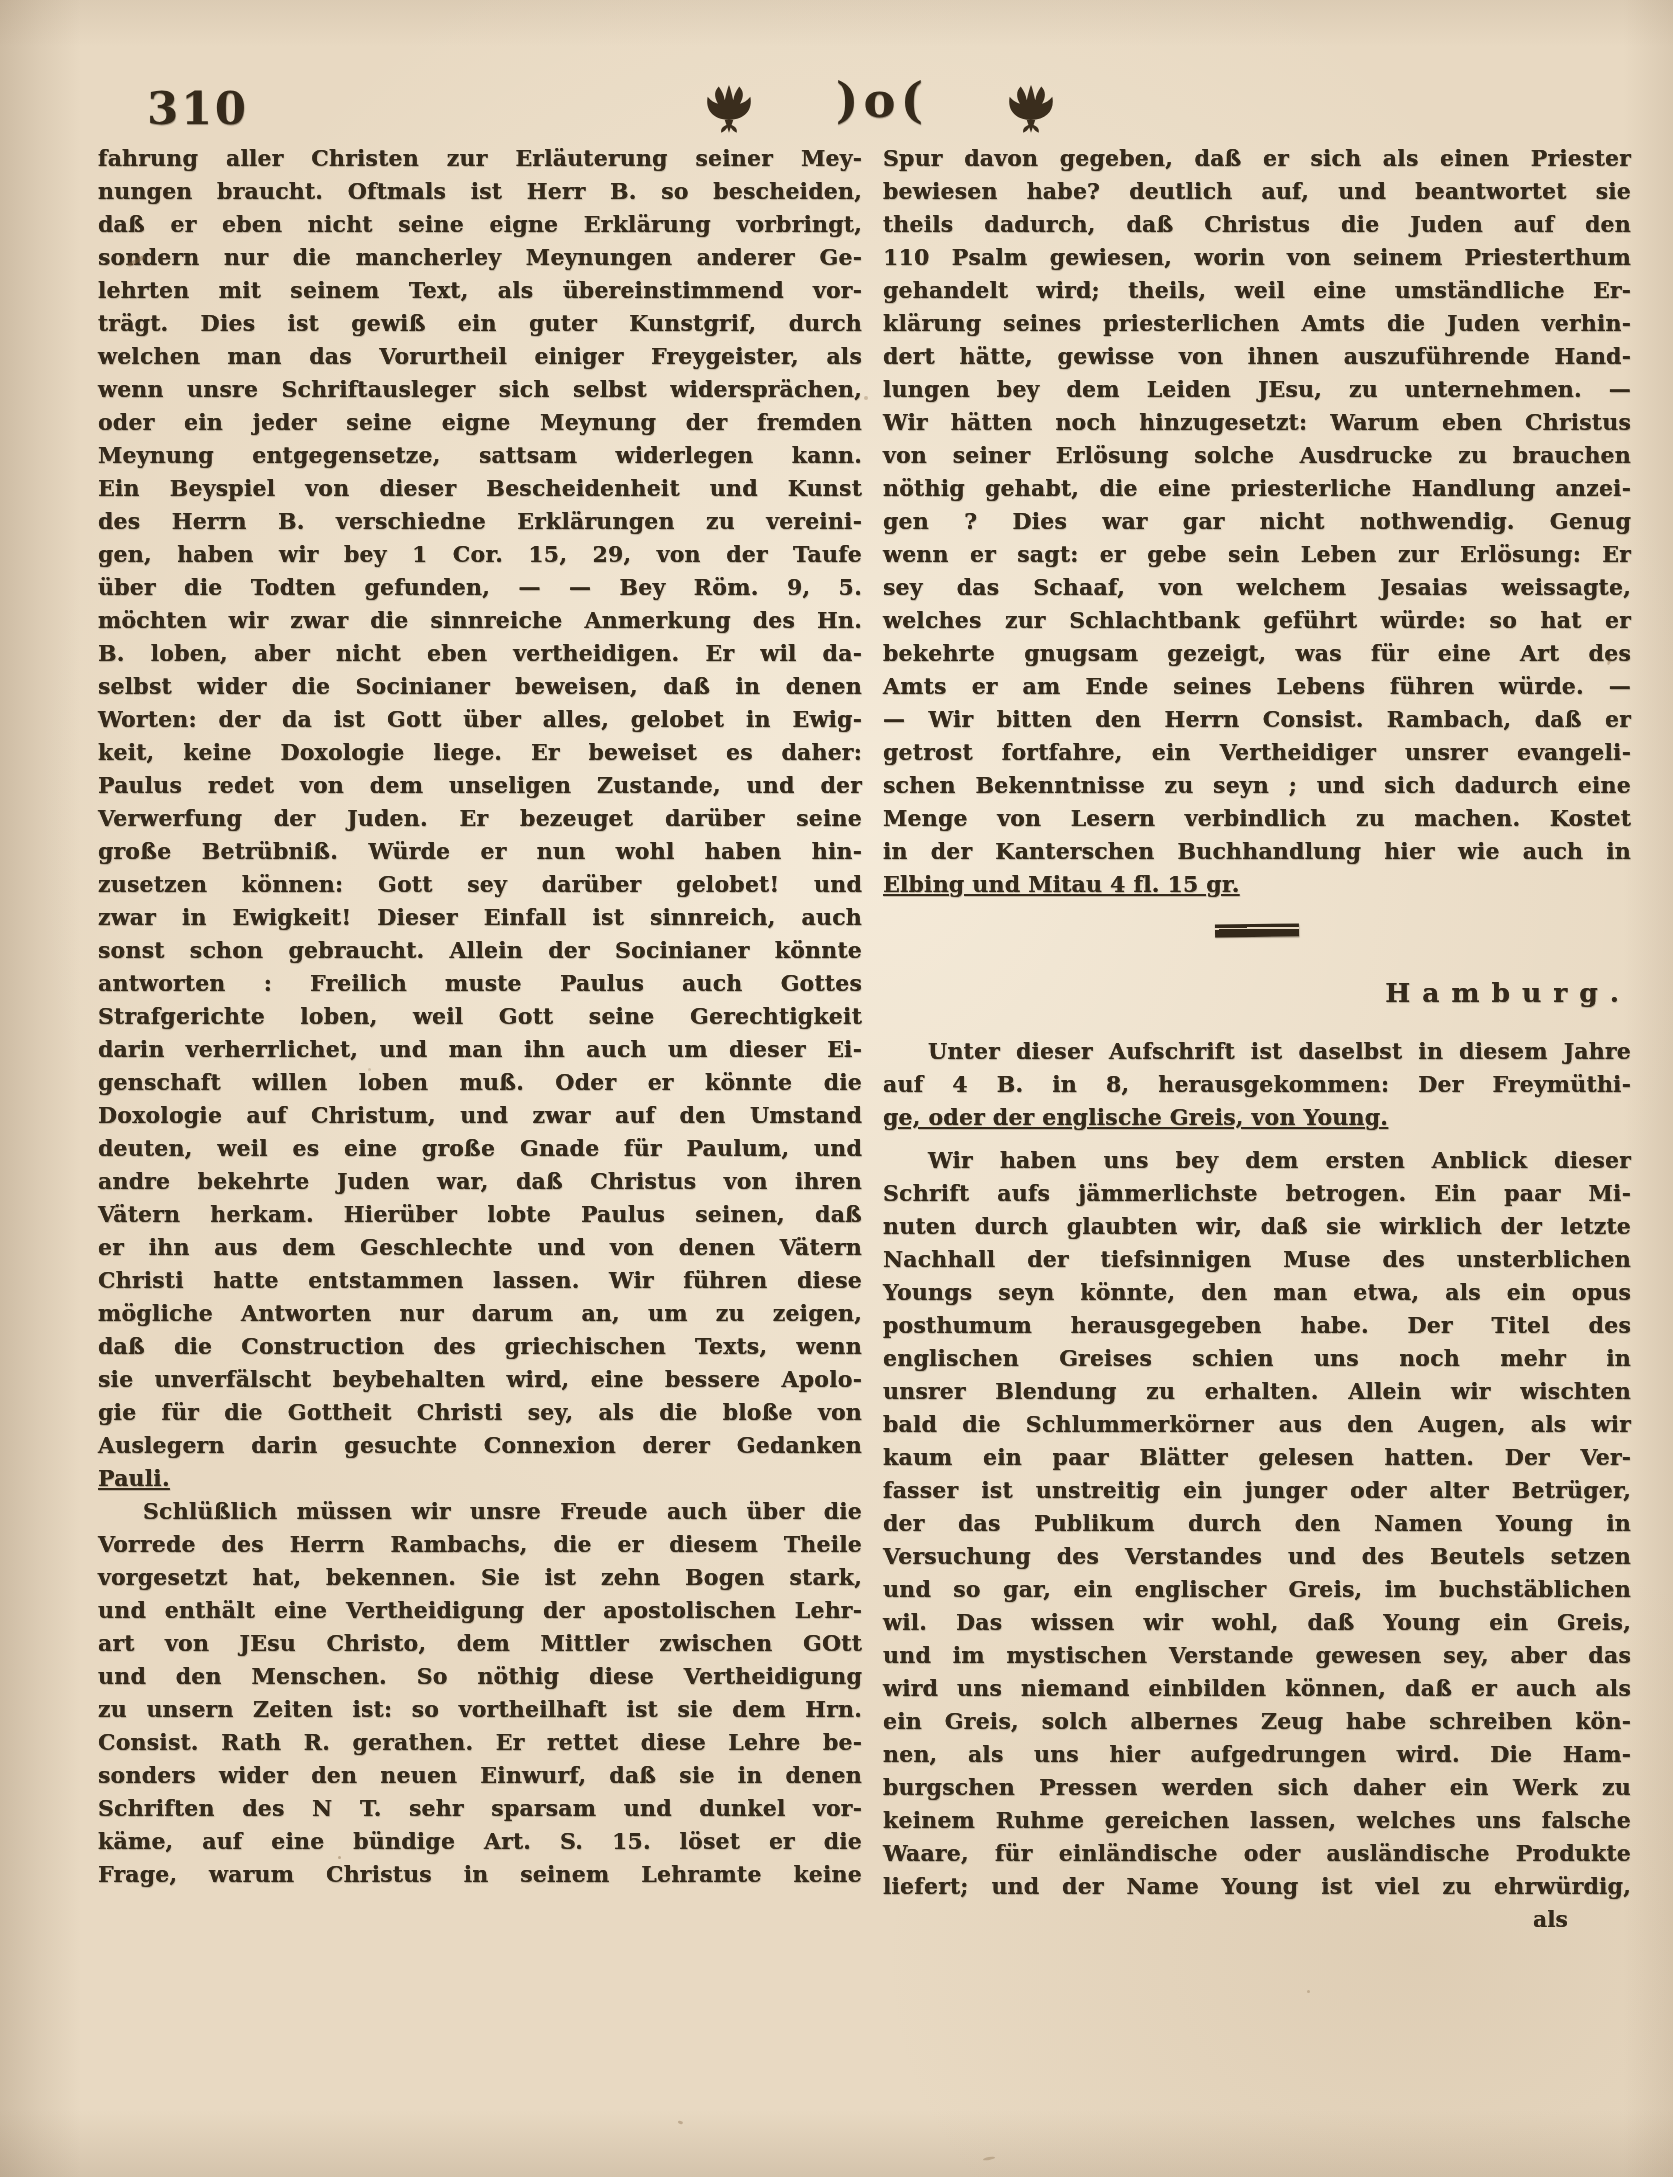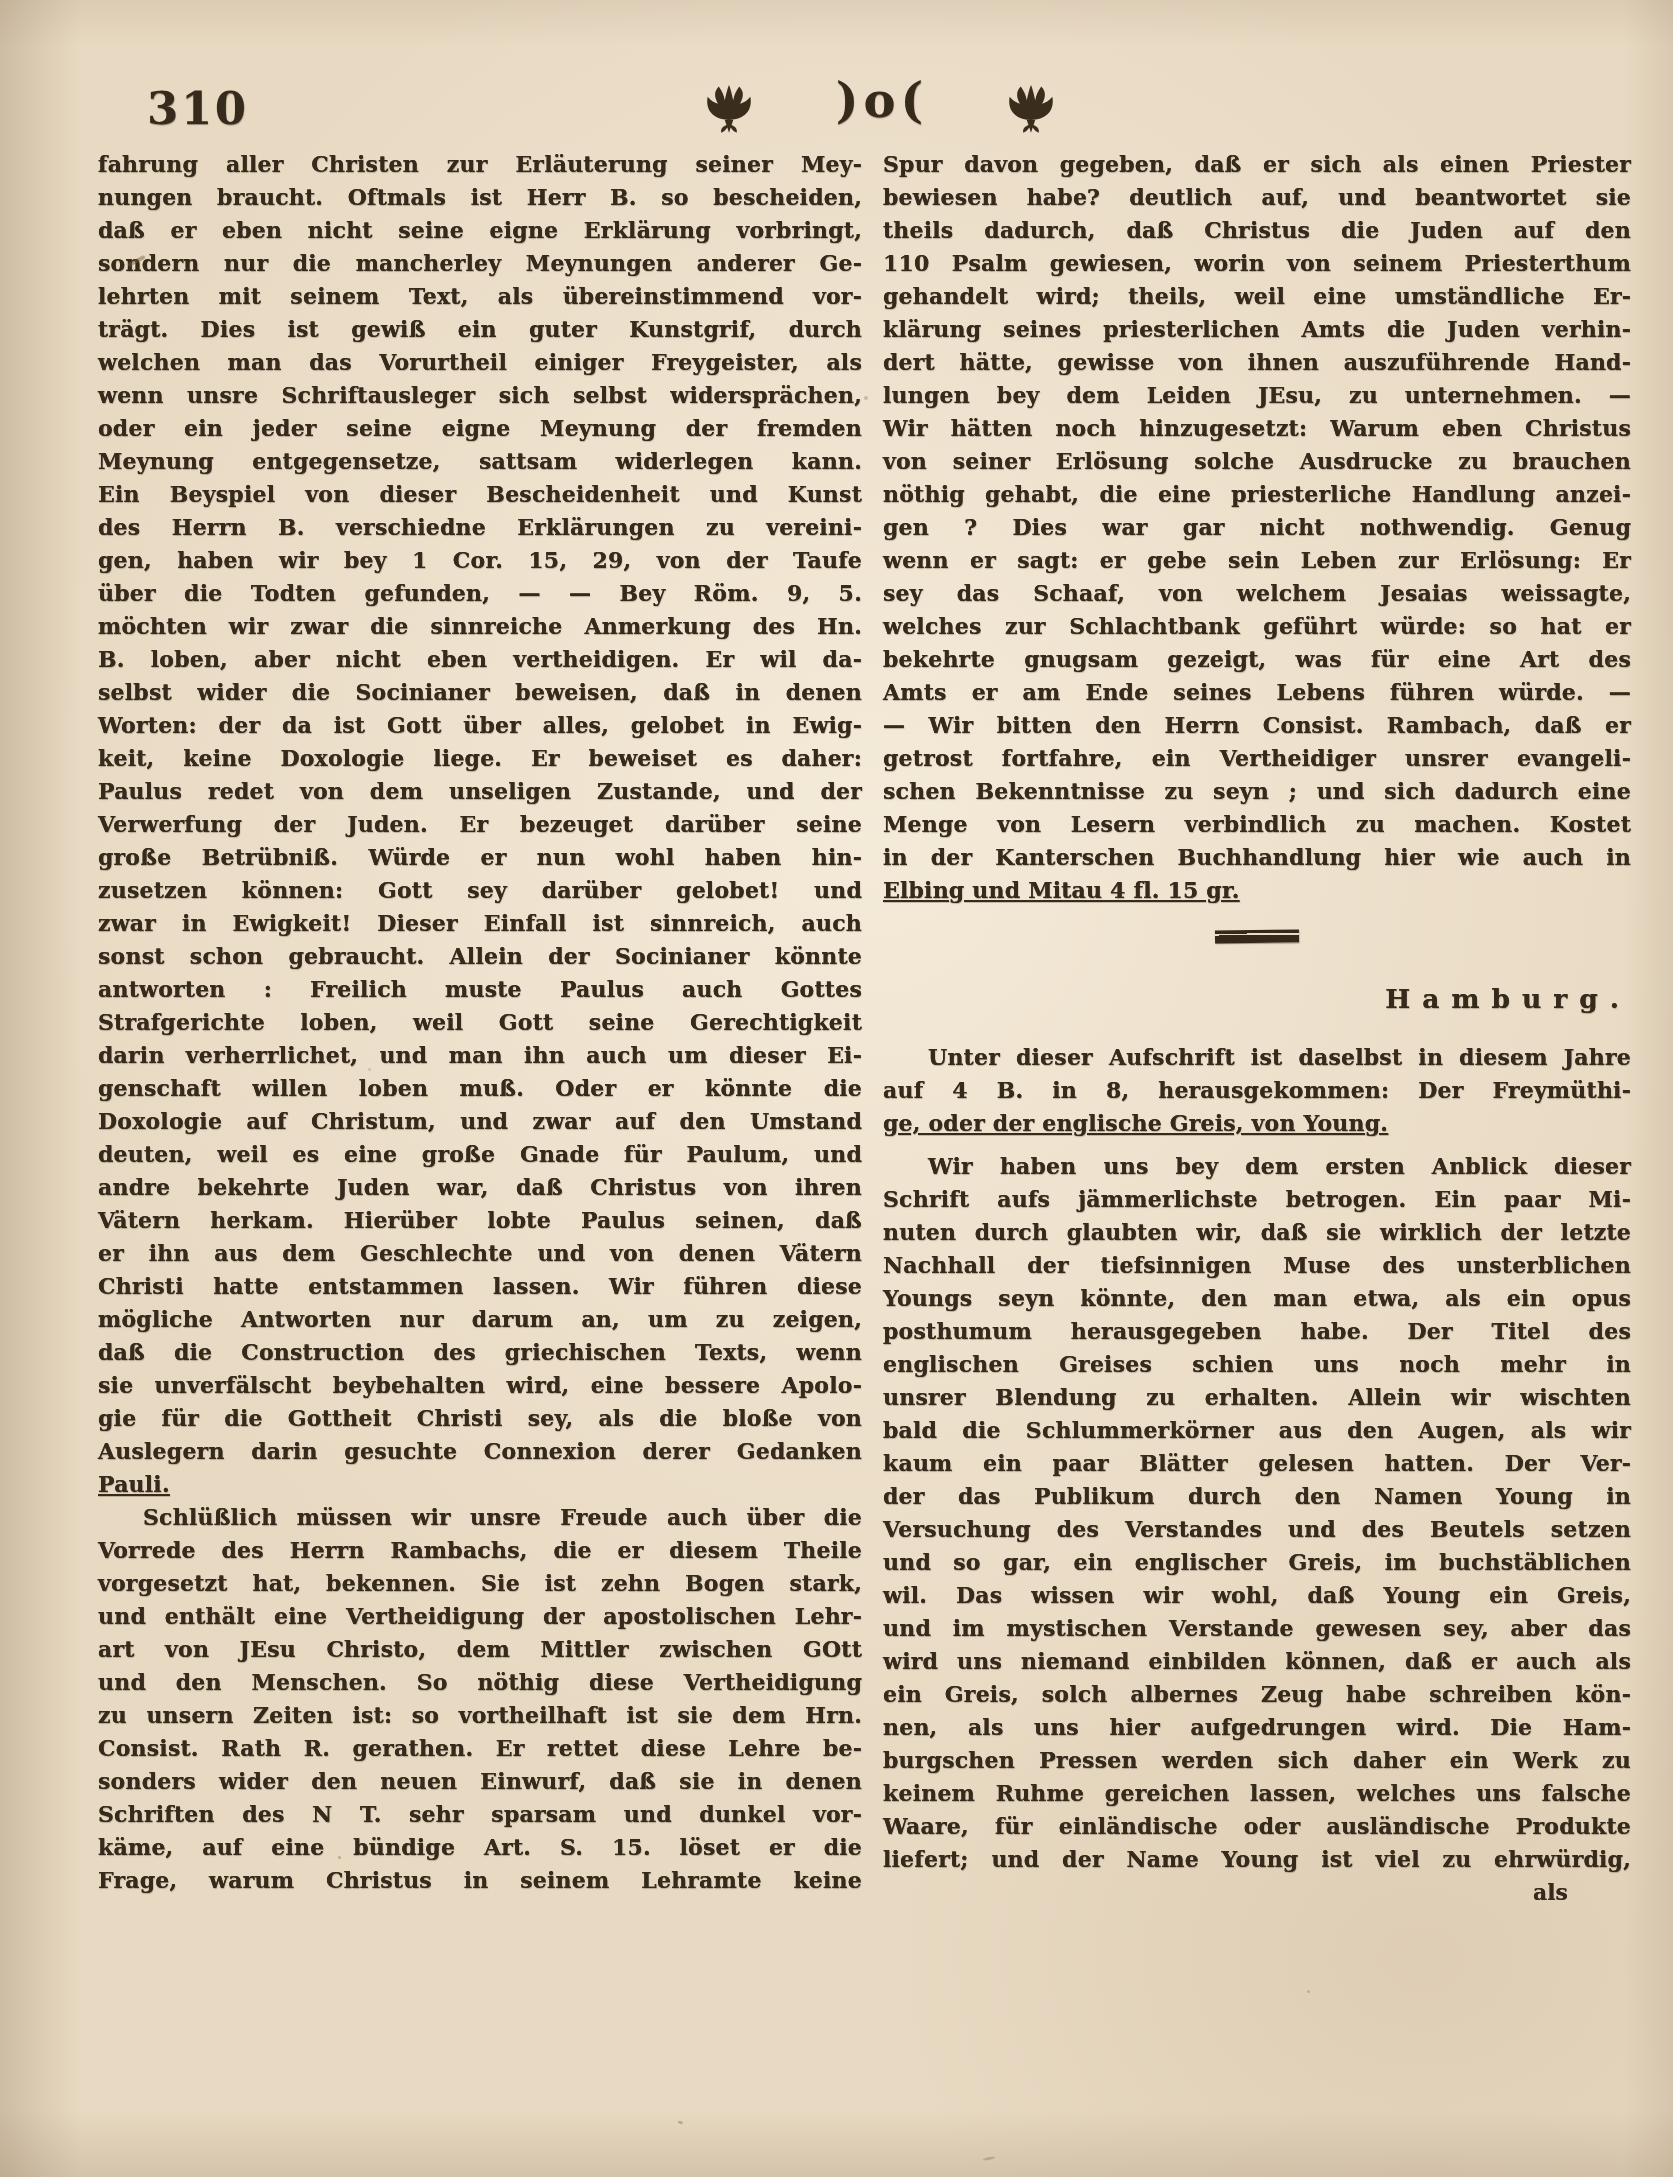--- a/index.html
+++ b/index.html
@@ -28,21 +28,21 @@
   .ornament{position:absolute;top:79px;width:58px;height:63px;}
   .ornament.left{left:700px;}
   .ornament.right{left:1002px;}
   .center-mark{
     position:absolute;left:829px;top:72px;width:106px;
     text-align:center;font-size:48px;font-weight:bold;
     letter-spacing:5.1px;
     text-shadow:0.4px 0.7px 0.9px rgba(53,42,27,0.45);
   }
   
-  .column{position:absolute;top:148px;}
+  .column{position:absolute;top:142px;}
   .column.left-col{left:98px;width:764px;}
   .column.right-col{left:883px;width:748px;}
   .para{margin:0;}
   .line{
     display:block;
     font-size:22px;font-weight:bold;
     line-height:33px;
     letter-spacing:0.2px;
     text-align:justify;
     -moz-text-align-last:justify;
@@ -204,20 +204,21 @@
         <div class="line">Wir haben uns bey dem ersten Anblick dieser</div>
         <div class="line">Schrift aufs jämmerlichste betrogen.  Ein paar Mi-</div>
         <div class="line">nuten durch glaubten wir, daß sie wirklich der letzte</div>
         <div class="line">Nachhall der tiefsinnigen Muse des unsterblichen</div>
         <div class="line">Youngs seyn könnte, den man etwa, als ein opus</div>
         <div class="line">posthumum herausgegeben habe.  Der Titel des</div>
         <div class="line">englischen Greises schien uns noch mehr in</div>
         <div class="line">unsrer Blendung zu erhalten.  Allein wir wischten</div>
         <div class="line">bald die Schlummerkörner aus den Augen, als wir</div>
         <div class="line">kaum ein paar Blätter gelesen hatten.  Der Ver-</div>
+        <div class="line">fasser ist unstreitig ein junger oder alter Betrüger,</div>
         <div class="line">der das Publikum durch den Namen Young in</div>
         <div class="line">Versuchung des Verstandes und des Beutels setzen</div>
         <div class="line">und so gar, ein englischer Greis, im buchstäblichen</div>
         <div class="line">wil.  Das wissen wir wohl, daß Young ein Greis,</div>
         <div class="line">und im mystischen Verstande gewesen sey, aber das</div>
         <div class="line">wird uns niemand einbilden können, daß er auch als</div>
         <div class="line">ein Greis, solch albernes Zeug habe schreiben kön-</div>
         <div class="line">nen, als uns hier aufgedrungen wird.  Die Ham-</div>
         <div class="line">burgschen Pressen werden sich daher ein Werk zu</div>
         <div class="line">keinem Ruhme gereichen lassen, welches uns falsche</div>

